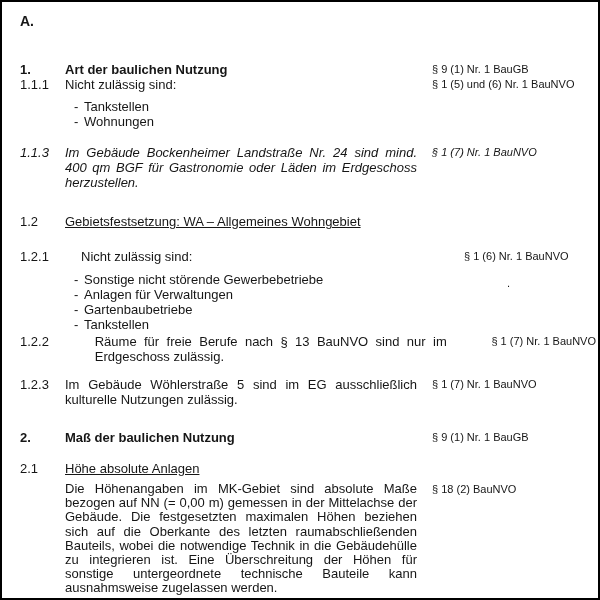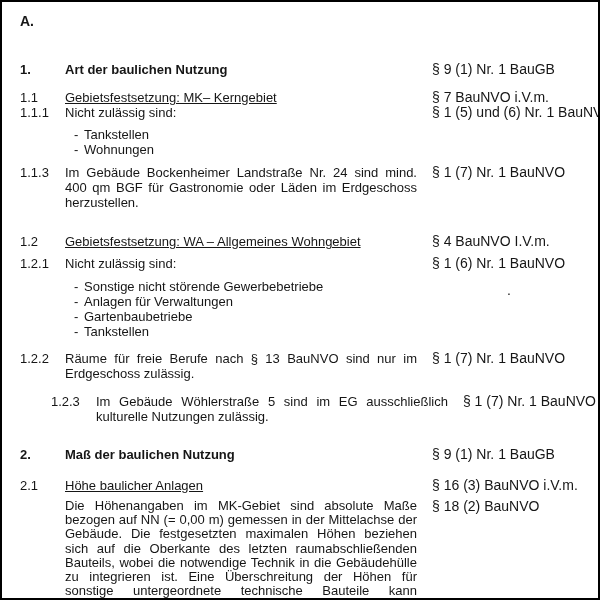--- a/index.html
+++ b/index.html
@@ -13,64 +13,59 @@
     color: #161616;
     font-family: "Liberation Sans", sans-serif;
     font-size: 13px;
     line-height: 15px;
     padding: 11px 2px 0 18px;
     overflow: hidden;
   }
   .row { display: flex; align-items: flex-start; }
   .num { flex: 0 0 45px; }
   .content { flex: 0 0 352px; }
-  .ref { margin-left: 15px; white-space: nowrap; font-size: 14px; }
+  .ref { margin-left: 15px; white-space: nowrap; font-size: 11px; }
   .bold { font-weight: bold; }
   .big { font-size: 14px; line-height: 17px; }
   .underline { text-decoration: underline; }
   .just { text-align: justify; }
   .bullet { display: flex; }
   .dash { flex: 0 0 10px; margin-left: 9px; }
   .stray { padding-left: 75px; line-height: 23px; }
   .body-2-1 { line-height: 14.2px; }
   
   .mt-row-1      { margin-top: 32px; }
   .mt-row-1-1    { margin-top: 13px; }
   .mt-row-1-1-1  { margin-top: 0; }
   .mt-bullets-1  { margin-top: 7px; }
-  .mt-row-1-1-3  { margin-top: 8px; }
+  .mt-row-1-1-3  { margin-top: 16px; font-style: italic; }
   .mt-row-1-2    { margin-top: 24px; }
-  .mt-row-1-2-1  { margin-top: 7px; }
+  .mt-row-1-2-1  { margin-top: 20px; gap: 16px; }
   .mt-bullets-2  { margin-top: 8px; }
-  .mt-row-1-2-2  { margin-top: 12px; }
-  .mt-row-1-2-3  { margin-top: 13px; justify-content: flex-end; }
+  .mt-row-1-2-2  { margin-top: 2px; justify-content: space-between; }
+  .mt-row-1-2-3  { margin-top: 13px; }
   .mt-row-2      { margin-top: 23px; }
   .mt-row-2-1    { margin-top: 16px; }
   .mt-body-2-1   { margin-top: 6px; }
 </style>
 </head>
 <body>
 
 <div class="page">
 
   <div class="row">
     <div class="num bold big">A.</div>
   </div>
 
   <div class="row mt-row-1">
     <div class="num bold">1.</div>
     <div class="content bold">Art der baulichen Nutzung</div>
     <div class="ref">§ 9 (1) Nr. 1 BauGB</div>
   </div>
 
-  <div class="row mt-row-1-1">
-    <div class="num">1.1</div>
-    <div class="content underline">Gebietsfestsetzung: MK– Kerngebiet</div>
-    <div class="ref">§ 7 BauNVO i.V.m.</div>
-  </div>
 
   <div class="row mt-row-1-1-1">
     <div class="num">1.1.1</div>
     <div class="content">Nicht zulässig sind:</div>
     <div class="ref">§ 1 (5) und (6) Nr. 1 BauNVO</div>
   </div>
 
   <div class="row mt-bullets-1">
     <div class="num"></div>
     <div class="content">
@@ -87,21 +82,20 @@
 
   <div class="row mt-row-1-1-3">
     <div class="num">1.1.3</div>
     <div class="content just">Im Gebäude Bockenheimer Landstraße Nr. 24 sind mind. 400 qm BGF für Gastronomie oder Läden im Erdgeschoss herzustellen.</div>
     <div class="ref">§ 1 (7) Nr. 1 BauNVO</div>
   </div>
 
   <div class="row mt-row-1-2">
     <div class="num">1.2</div>
     <div class="content underline">Gebietsfestsetzung: WA – Allgemeines Wohngebiet</div>
-    <div class="ref">§ 4 BauNVO I.V.m.</div>
   </div>
 
   <div class="row mt-row-1-2-1">
     <div class="num">1.2.1</div>
     <div class="content">Nicht zulässig sind:</div>
     <div class="ref">§ 1 (6) Nr. 1 BauNVO</div>
   </div>
 
   <div class="row mt-bullets-2">
     <div class="num"></div>
@@ -139,22 +133,21 @@
   </div>
 
   <div class="row mt-row-2">
     <div class="num bold">2.</div>
     <div class="content bold">Maß der baulichen Nutzung</div>
     <div class="ref">§ 9 (1) Nr. 1 BauGB</div>
   </div>
 
   <div class="row mt-row-2-1">
     <div class="num">2.1</div>
-    <div class="content underline">Höhe baulicher Anlagen</div>
-    <div class="ref">§ 16 (3) BauNVO i.V.m.</div>
+    <div class="content underline">Höhe absolute Anlagen</div>
   </div>
 
   <div class="row mt-body-2-1">
     <div class="num"></div>
     <div class="content just body-2-1">Die Höhenangaben im MK-Gebiet sind absolute Maße bezogen auf NN (= 0,00 m) gemessen in der Mittelachse der Gebäude. Die festgesetzten maximalen Höhen beziehen sich auf die Oberkante des letzten raumabschließenden Bauteils, wobei die notwendige Technik in die Gebäudehülle zu integrieren ist. Eine Überschreitung der Höhen für sonstige untergeordnete technische Bauteile kann ausnahmsweise zugelassen werden.</div>
     <div class="ref">§ 18 (2) BauNVO</div>
   </div>
 
 </div>
 

